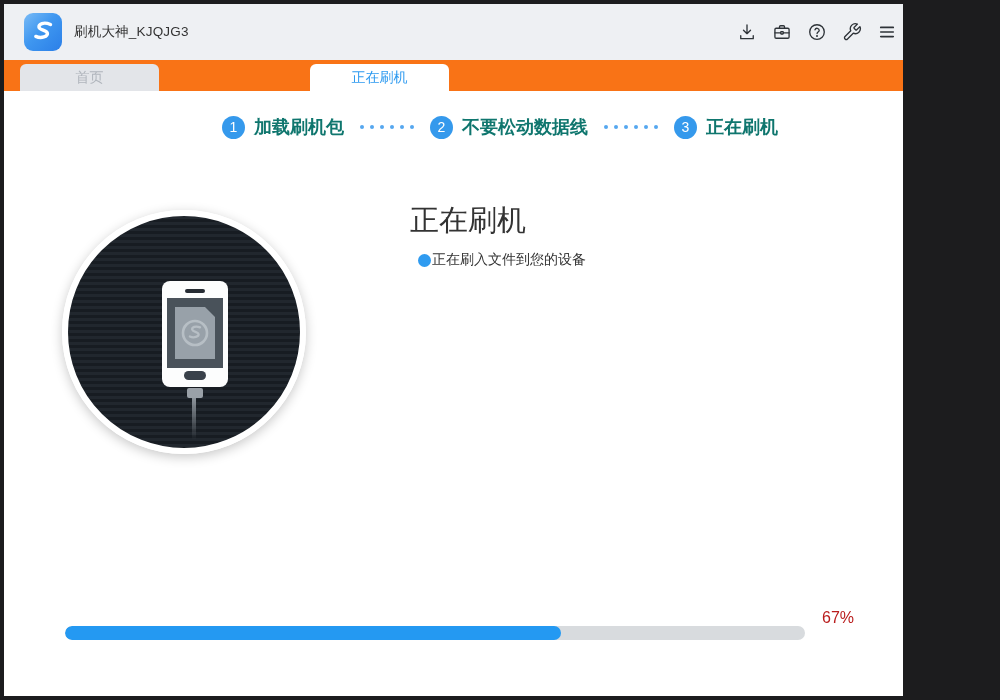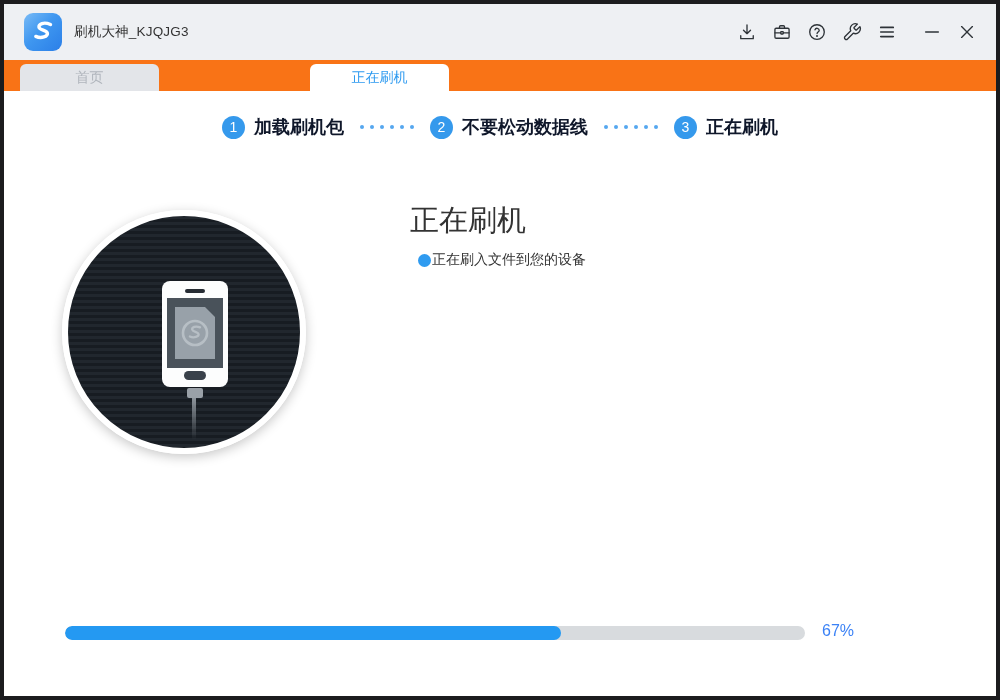--- a/index.html
+++ b/index.html
@@ -1,20 +1,20 @@
 <!DOCTYPE html>
 <html><head>
 <meta charset="utf-8">
 <style>
   * { margin:0; padding:0; box-sizing:border-box; }
   html,body { width:1000px; height:700px; }
   body { font-family:"Liberation Sans","DejaVu Sans",sans-serif; background:#1c1c1e; }
 
   .frame { position:relative; width:1000px; height:700px; background:#1c1c1e; padding:4px; }
-  .window { position:relative; width:992px; height:692px; background:#ffffff; overflow:hidden; }
+  .window { position:relative; width:899px; height:692px; background:#ffffff; overflow:hidden; }
 
   
   .titlebar { position:absolute; left:0; top:0; width:992px; height:56px; background:#eef0f3; }
   .logo { position:absolute; left:20px; top:9px; width:38px; height:38px; border-radius:9px;
           background:linear-gradient(135deg,#79bbf6 0%,#3f97f0 45%,#2b7fe8 100%);
           display:flex; align-items:center; justify-content:center; }
   .app-title { position:absolute; left:70px; top:0; height:56px; display:flex; align-items:center;
                font-size:13.5px; color:#333; letter-spacing:.2px; }
   .tb-icons { position:absolute; right:18px; top:0; height:56px; display:flex; align-items:center; gap:13px; }
   .tb-icons .icn { width:22px; height:22px; display:flex; align-items:center; justify-content:center; cursor:pointer; }
@@ -33,21 +33,21 @@
   .tab3 { left:306px; width:139px; }
 
   
   .content { position:absolute; left:0; top:87px; width:992px; height:605px; background:#fff; }
 
   .steps { position:absolute; left:0; top:24px; width:992px; display:flex; justify-content:center;
            align-items:center; gap:9px; }
   .step { display:flex; align-items:center; gap:9px; }
   .step-num { width:23px; height:23px; border-radius:50%; background:#3599ec; color:#fff;
               font-size:14px; line-height:23px; text-align:center; flex:0 0 auto; }
-  .step-label { font-size:18px; color:#0f172a; font-weight:600; }
+  .step-label { font-size:18px; color:#0f766e; font-weight:600; }
   .dots { display:flex; align-items:center; gap:6px; margin:0 7px; }
   .dots i { width:4px; height:4px; border-radius:50%; background:#55a7ef; }
 
   
   .device-circle { position:absolute; left:58px; top:119px; width:244px; height:244px; border-radius:50%;
                    border:6px solid #ffffff; box-shadow:0 3px 12px rgba(0,0,0,.22);
                    background:repeating-linear-gradient(180deg,#21272e 0 3px,#171c22 3px 6px); }
   .phone { position:absolute; left:94px; top:65px; width:66px; height:106px; background:#fcfdfd;
            border-radius:8px; }
   .speaker { position:absolute; left:23px; top:8px; width:20px; height:4px; border-radius:2px; background:#262c33; }
@@ -66,21 +66,21 @@
   .main-heading { position:absolute; left:406px; top:110px; font-size:29px; font-weight:500; color:#333; }
   .status-row { position:absolute; left:414px; top:160px; display:flex; align-items:center; gap:1px; }
   .status-dot { width:13px; height:13px; border-radius:50%; background:#2f9bf0; flex:0 0 auto; }
   .status-text { font-size:14px; color:#333; }
 
   
   .warning { position:absolute; left:61px; top:511px; font-size:14px; color:#3a3a3a; }
   .progress { position:absolute; left:61px; top:535px; width:740px; height:14px; border-radius:7px;
               background:#d8dbde; overflow:hidden; }
   .progress-fill { height:14px; border-radius:7px; background:#2499f2; width:0; }
-  .progress-pct { position:absolute; left:818px; top:531px; font-size:16px; color:#3b82f6; }
+  .progress-pct { position:absolute; left:818px; top:518px; font-size:16px; color:#b91c1c; }
 </style>
 </head>
 <body>
 
 <div class="frame">
   <div class="window">
 
     <div class="titlebar">
       <div class="logo">
         <svg width="30" height="30" viewBox="0 0 30 30">

